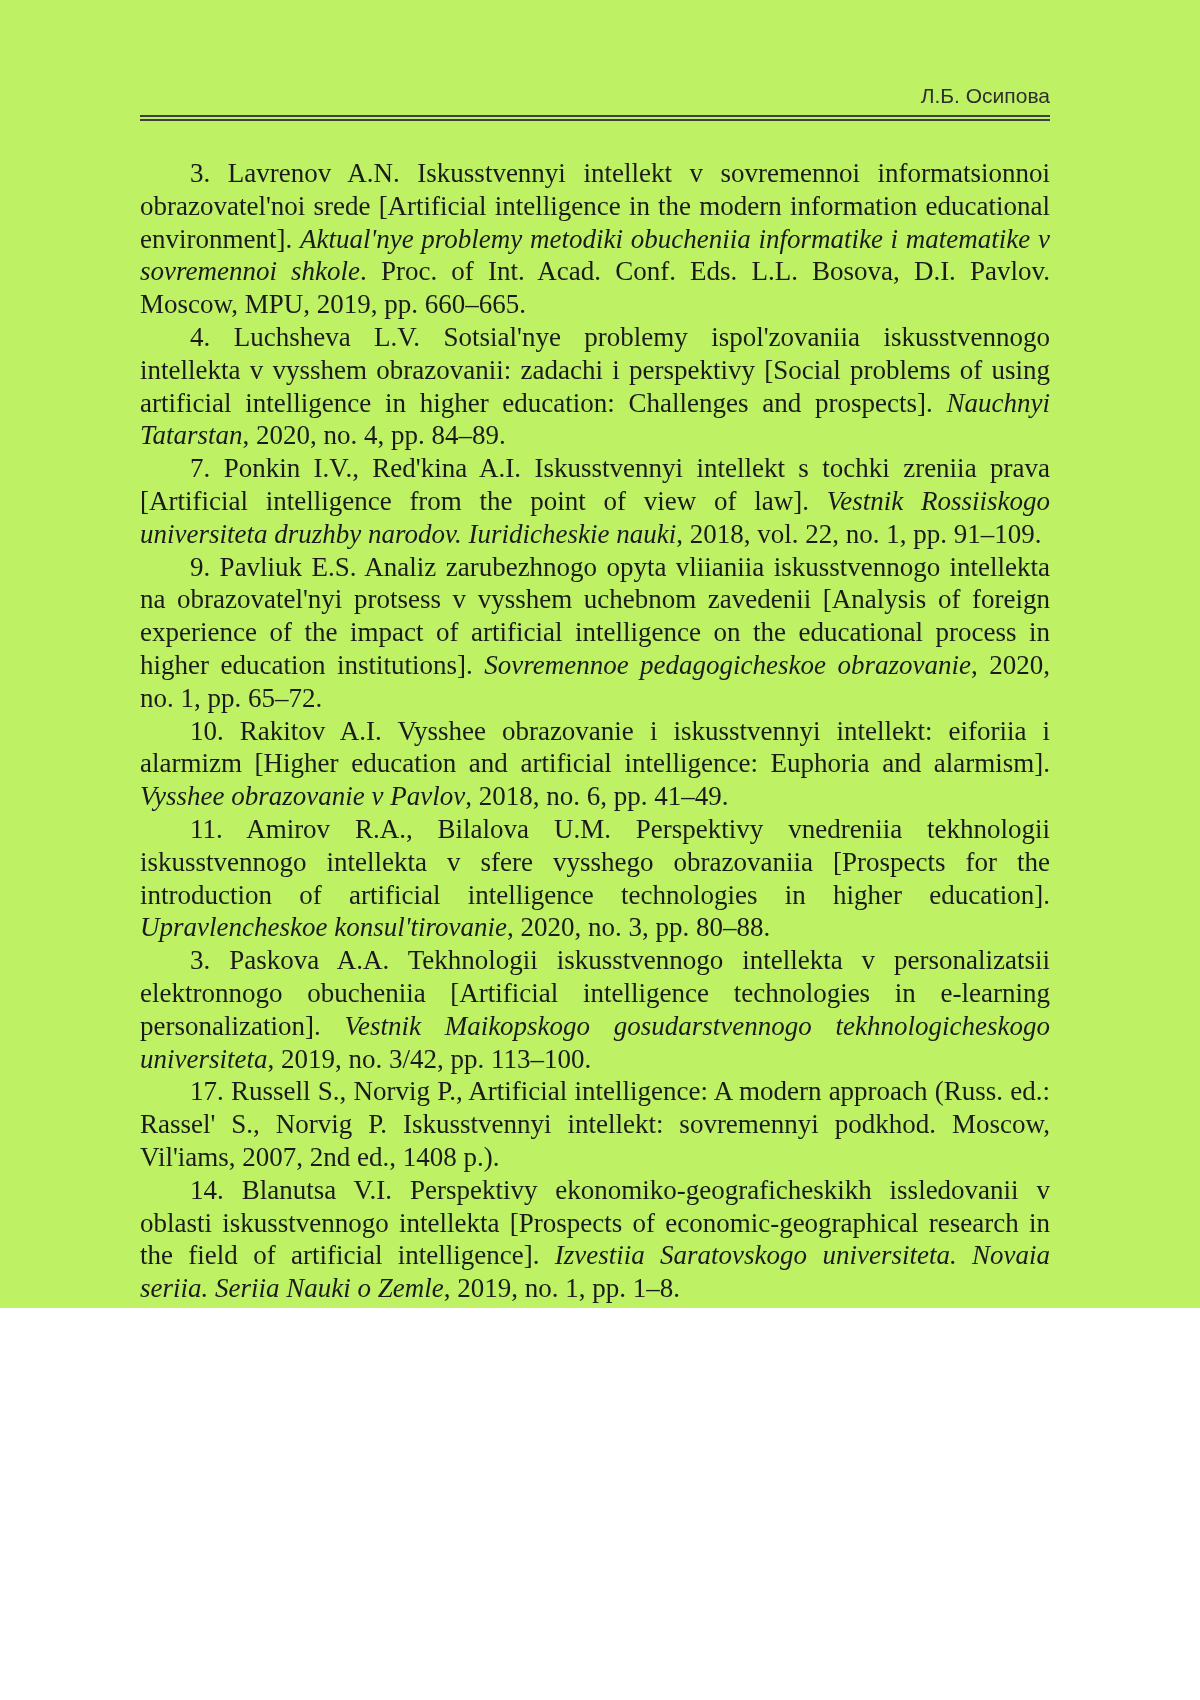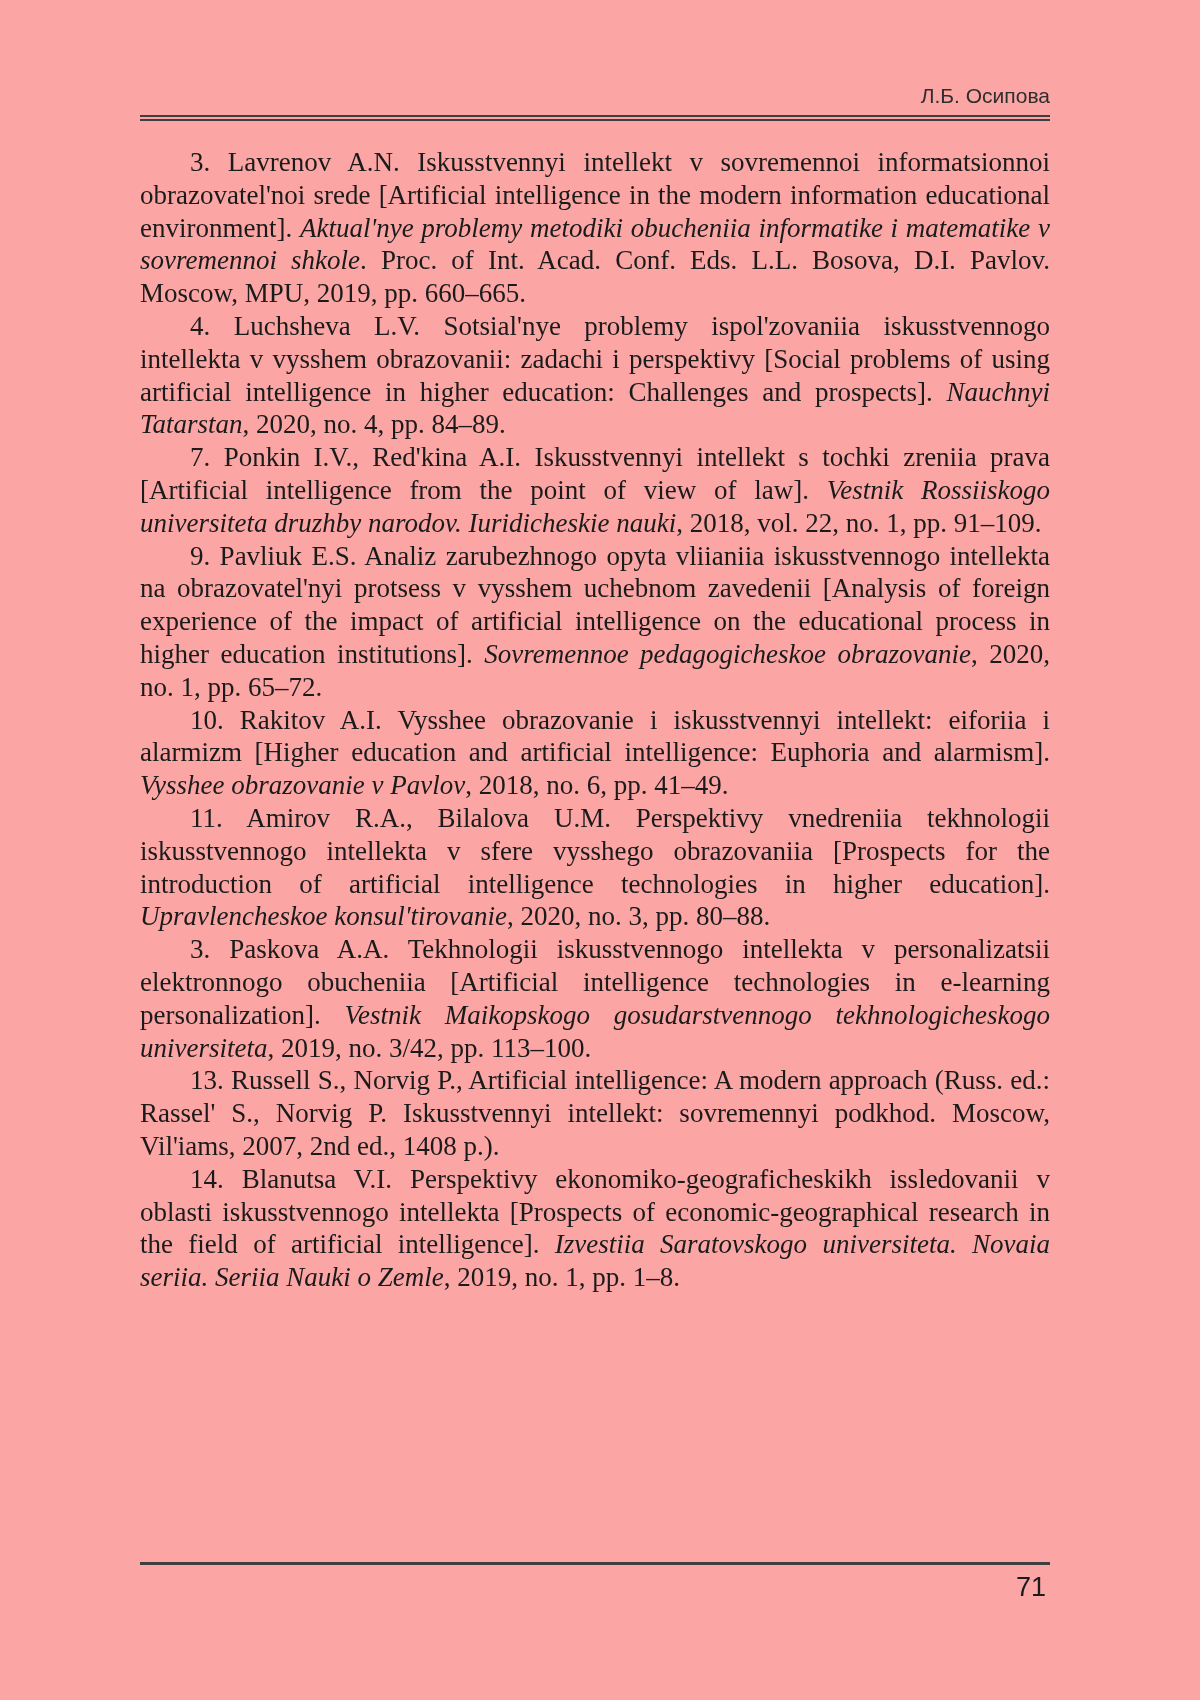--- a/index.html
+++ b/index.html
@@ -1,20 +1,20 @@
 <!DOCTYPE html>
 <html style="--text: #1b1b1b; --rule: #3f3f3f;"><head>
 <meta charset="utf-8">
 <style>
   html, body { margin: 0; padding: 0; background: #ffffff; }
   .page {
     position: relative;
     width: 1200px;
-    height: 1700px;
-    background: #fca5a5;
+    height: 1308px;
+    background: #bef264;
     color: var(--text, #1b1b1b);
     overflow: hidden;
   }
   .content {
     position: absolute;
     left: 140px;
     top: 0;
     width: 910px;
   }
   .header {
@@ -25,21 +25,21 @@
     line-height: 24px;
     color: #2e2e2e;
   }
   .header-rule {
     margin-top: 7px;
     height: 2px;
     border-top: 2px solid var(--rule, #3c3c3c);
     border-bottom: 2px solid var(--rule, #3c3c3c);
   }
   .references {
-    margin-top: 25px;
+    margin-top: 36px;
     font-family: "Liberation Serif", serif;
     font-size: 27px;
     line-height: 32.8px;
     text-align: justify;
     color: var(--text, #1b1b1b);
   }
   p.ref { margin: 0; text-indent: 50px; }
   .italic { font-style: italic; }
   .footer-rule {
     position: absolute;
@@ -68,19 +68,19 @@
     </div>
     <div class="header-rule"></div>
     <div class="references">
         <p class="ref"><span>3. Lavrenov A.N. Iskusstvennyi intellekt v sovremennoi informatsionnoi obrazovatel'noi srede [Artificial intelligence in the modern information educational environment]. </span><span class="italic">Aktual'nye problemy metodiki obucheniia informatike i matematike v sovremennoi shkole</span><span>. Proc. of Int. Acad. Conf. Eds. L.L. Bosova, D.I. Pavlov. Moscow, MPU, 2019, pp. 660–665.</span></p>
         <p class="ref"><span>4. Luchsheva L.V. Sotsial'nye problemy ispol'zovaniia iskusstvennogo intellekta v vysshem obrazovanii: zadachi i perspektivy [Social problems of using artificial intelligence in higher education: Challenges and prospects]. </span><span class="italic">Nauchnyi Tatarstan</span><span>, 2020, no. 4, pp. 84–89.</span></p>
         <p class="ref"><span>7. Ponkin I.V., Red'kina A.I. Iskusstvennyi intellekt s tochki zreniia prava [Artificial intelligence from the point of view of law]. </span><span class="italic">Vestnik Rossiiskogo universiteta druzhby narodov. Iuridicheskie nauki</span><span>, 2018, vol. 22, no. 1, pp. 91–109.</span></p>
         <p class="ref"><span>9. Pavliuk E.S. Analiz zarubezhnogo opyta vliianiia iskusstvennogo intellekta na obrazovatel'nyi protsess v vysshem uchebnom zavedenii [Analysis of foreign experience of the impact of artificial intelligence on the educational process in higher education institutions]. </span><span class="italic">Sovremennoe pedagogicheskoe obrazovanie</span><span>, 2020, no. 1, pp. 65–72.</span></p>
         <p class="ref"><span>10. Rakitov A.I. Vysshee obrazovanie i iskusstvennyi intellekt: eiforiia i alarmizm [Higher education and artificial intelligence: Euphoria and alarmism]. </span><span class="italic">Vysshee obrazovanie v Pavlov</span><span>, 2018, no. 6, pp. 41–49.</span></p>
         <p class="ref"><span>11. Amirov R.A., Bilalova U.M. Perspektivy vnedreniia tekhnologii iskusstvennogo intellekta v sfere vysshego obrazovaniia [Prospects for the introduction of artificial intelligence technologies in higher education]. </span><span class="italic">Upravlencheskoe konsul'tirovanie</span><span>, 2020, no. 3, pp. 80–88.</span></p>
         <p class="ref"><span>3. Paskova A.A. Tekhnologii iskusstvennogo intellekta v personalizatsii elektronnogo obucheniia [Artificial intelligence technologies in e-learning personalization]. </span><span class="italic">Vestnik Maikopskogo gosudarstvennogo tekhnologicheskogo universiteta</span><span>, 2019, no. 3/42, pp. 113–100.</span></p>
-        <p class="ref"><span>13. Russell S., Norvig P., Artificial intelligence: A modern approach (Russ. ed.: Rassel' S., Norvig P. Iskusstvennyi intellekt: sovremennyi podkhod. Moscow, Vil'iams, 2007, 2nd ed., 1408 p.).</span></p>
+        <p class="ref"><span>17. Russell S., Norvig P., Artificial intelligence: A modern approach (Russ. ed.: Rassel' S., Norvig P. Iskusstvennyi intellekt: sovremennyi podkhod. Moscow, Vil'iams, 2007, 2nd ed., 1408 p.).</span></p>
         <p class="ref"><span>14. Blanutsa V.I. Perspektivy ekonomiko-geograficheskikh issledovanii v oblasti iskusstvennogo intellekta [Prospects of economic-geographical research in the field of artificial intelligence]. </span><span class="italic">Izvestiia Saratovskogo universiteta. Novaia seriia. Seriia Nauki o Zemle</span><span>, 2019, no. 1, pp. 1–8.</span></p>
       </div>
   </div>
   <div class="footer-rule"></div>
   <div class="page-number">71</div>
 </div>
 
 </body></html>

